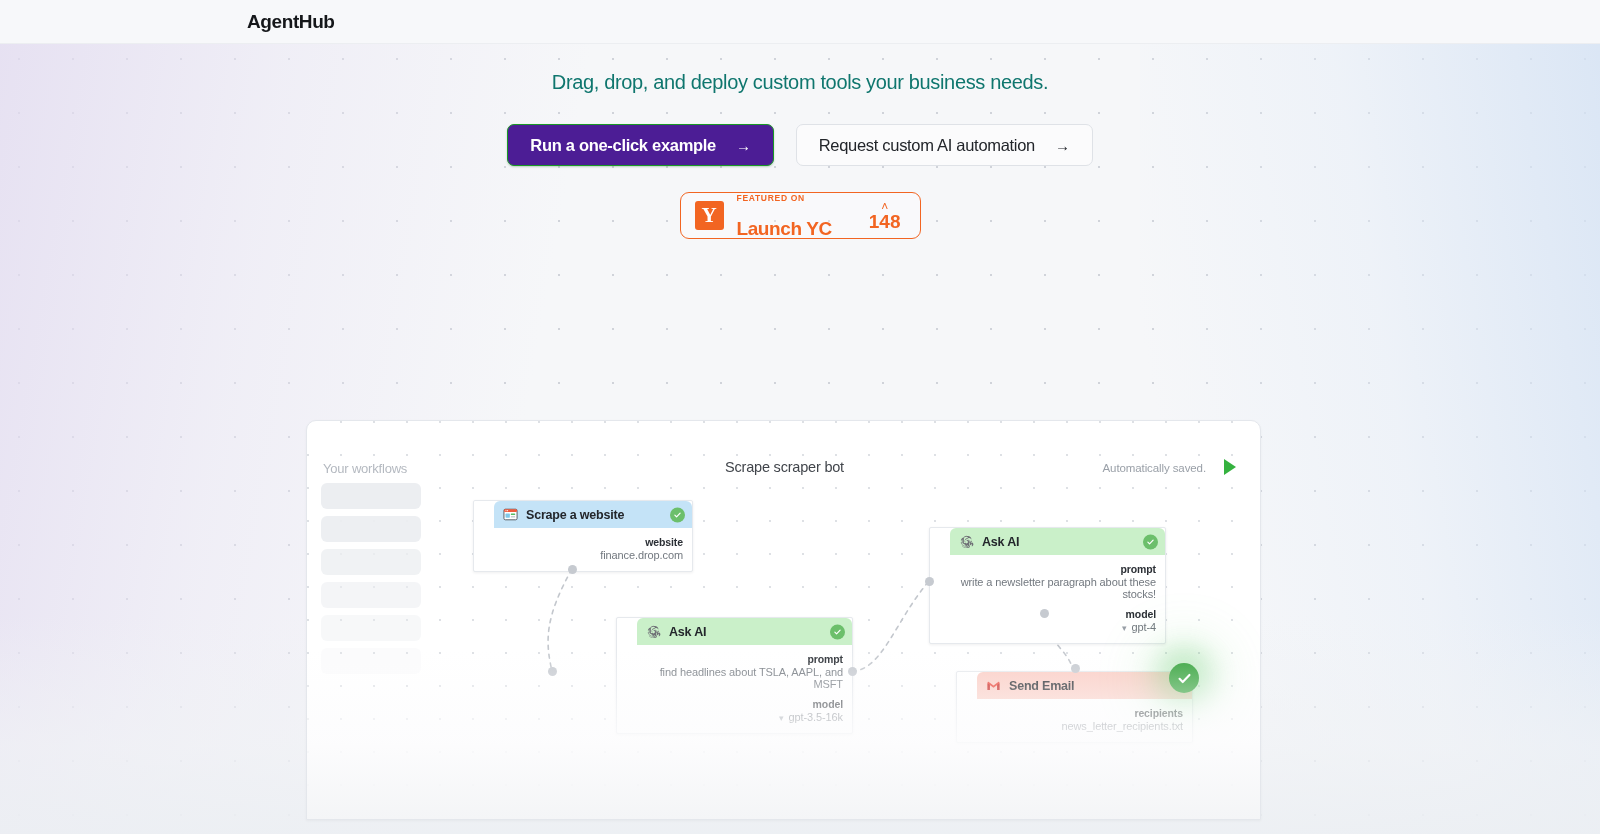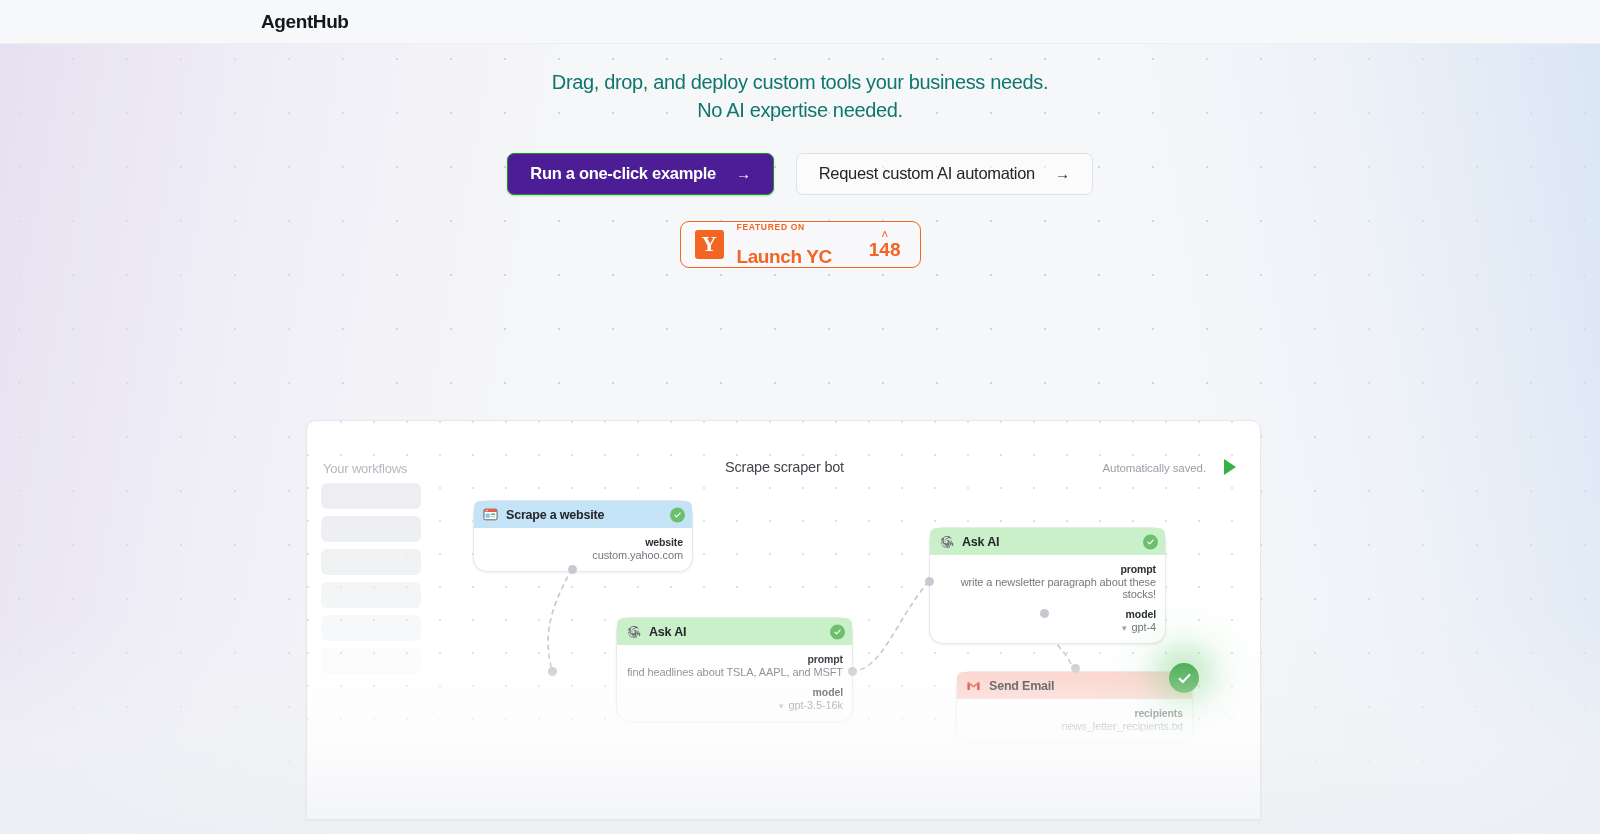--- a/index.html
+++ b/index.html
@@ -13,21 +13,21 @@
 
   
   .nav {
     position: absolute; top: 0; left: 0;
     width: 1600px; height: 44px;
     background: #f7f8fa;
     border-bottom: 1px solid #eceef1;
     z-index: 40;
   }
   .nav-logo {
-    position: absolute; left: 261px; top: 11px;
+    position: absolute; left: 247px; top: 11px;
     font-size: 19px; font-weight: 700; letter-spacing: -0.4px;
     color: #15171a;
   }
 
   
   .page-bg {
     position: absolute; top: 44px; left: 0;
     width: 1600px; height: 790px;
     background:
       radial-gradient(circle at 1px 1px, rgba(150,158,172,0.40) 1.1px, transparent 1.4px);
@@ -160,22 +160,23 @@
   .sk {
     height: 26px; border-radius: 6px; margin-bottom: 7px;
     background: #eceef1;
   }
 
   
   .node {
     position: absolute; z-index: 20;
     background: #ffffff;
     border: 1px solid #e6e9ed;
-    border-radius: 14px;
+    border-radius: 2px;
     box-shadow: 0 1px 3px rgba(22,28,38,0.07);
+    padding-left: 20px;
   }
   .node-head {
     display: flex; align-items: center; gap: 8px;
     height: 27px; padding: 0 9px;
     border-top-left-radius: 6px; border-top-right-radius: 6px;
     font-size: 12.5px; font-weight: 700; color: #23262b; letter-spacing: -0.2px;
     position: relative;
   }
   .node-head.blue  { background: #c4e3f7; }
   .node-head.green { background: #caf0c9; }
@@ -221,21 +222,20 @@
 <div class="tint-right"></div>
 <div class="tint-bottom"></div>
 
 <div class="nav">
   <div class="nav-logo">AgentHub</div>
 </div>
 
 <div class="hero">
   <div class="sub">
     <div>Drag, drop, and deploy custom tools your business needs.</div>
-    <div>No AI expertise needed.</div>
   </div>
 
   <div class="cta-row">
     <div class="btn btn-primary">
       <span>Run a one-click example</span>
       <span class="arrow">→</span>
     </div>
     <div class="btn btn-secondary">
       <span>Request custom AI automation</span>
       <span class="arrow">→</span>
@@ -298,21 +298,21 @@
       <span>Scrape a website</span>
       <span class="chk">
         <svg viewBox="0 0 24 24">
           <path d="M5 12.5l4.5 4.5L19 7" fill="none" stroke="#fff" stroke-width="3.2" stroke-linecap="round" stroke-linejoin="round"></path>
         </svg>
       </span>
     </div>
     <div class="node-body">
       <div class="fld">
         <div class="fld-label">website</div>
-        <div class="fld-value">custom.yahoo.com</div>
+        <div class="fld-value">finance.drop.com</div>
       </div>
     </div>
   </div>
 
   <div class="node" style="left:309px; top:196px; width:237px;">
     <div class="node-head green">
       <svg class="icon-img" viewBox="0 0 24 24">
         <path d="M12 2.6c-2.1 0-3.95 1.25-4.75 3.1a5.1 5.1 0 0 0-3.4 2.45 5.12 5.12 0 0 0 .63 6 5.1 5.1 0 0 0 .55 4.2 5.16 5.16 0 0 0 5.55 2.45A5.1 5.1 0 0 0 12 21.4c2.1 0 3.95-1.25 4.75-3.1a5.1 5.1 0 0 0 3.4-2.45 5.12 5.12 0 0 0-.63-6 5.1 5.1 0 0 0-.55-4.2A5.16 5.16 0 0 0 13.42 3.2 5.1 5.1 0 0 0 12 2.6zm0 1.9c1.02 0 1.96.36 2.7.96l-.14.08-4.52 2.61a.74.74 0 0 0-.37.64v6.12l-1.9-1.1V7.9c0-1.87 1.52-3.4 3.4-3.4h.83zm4.5 1.9c1.5.2 2.78 1.2 3.3 2.65.35.96.3 2-.1 2.9l-.1-.07-4.52-2.6a.75.75 0 0 0-.75 0l-5.3 3.06v-2.2l4.42-2.55a3.4 3.4 0 0 1 3.05-1.19zM5.4 8.9l.02.17v5.22c0 .27.14.52.37.65l5.3 3.06-1.9 1.1-4.42-2.56a3.4 3.4 0 0 1-1.25-4.64A3.4 3.4 0 0 1 5.4 8.9zm11.35 2.3l4.42 2.55a3.4 3.4 0 0 1 1.25 4.64 3.4 3.4 0 0 1-1.87 1.5l-.02-.17v-5.22a.75.75 0 0 0-.37-.65l-5.3-3.06 1.9-1.1zM12 10.4l2.1 1.2v2.4l-2.1 1.2-2.1-1.2v-2.4l2.1-1.2zm3.65 2.55l1.9 1.1v5.05a3.4 3.4 0 0 1-3.4 3.4c-1.02 0-1.96-.36-2.7-.96l.14-.08 4.52-2.61a.74.74 0 0 0 .37-.64v-5.26zm-1.28 3.3v2.2l-4.42 2.55a3.4 3.4 0 0 1-4.64-1.25 3.4 3.4 0 0 1-.4-2.36l.1.07 4.52 2.6c.23.14.52.14.75 0l4.09-2.36z" fill="#6f7076"></path>
       </svg>
       <span>Ask AI</span>

